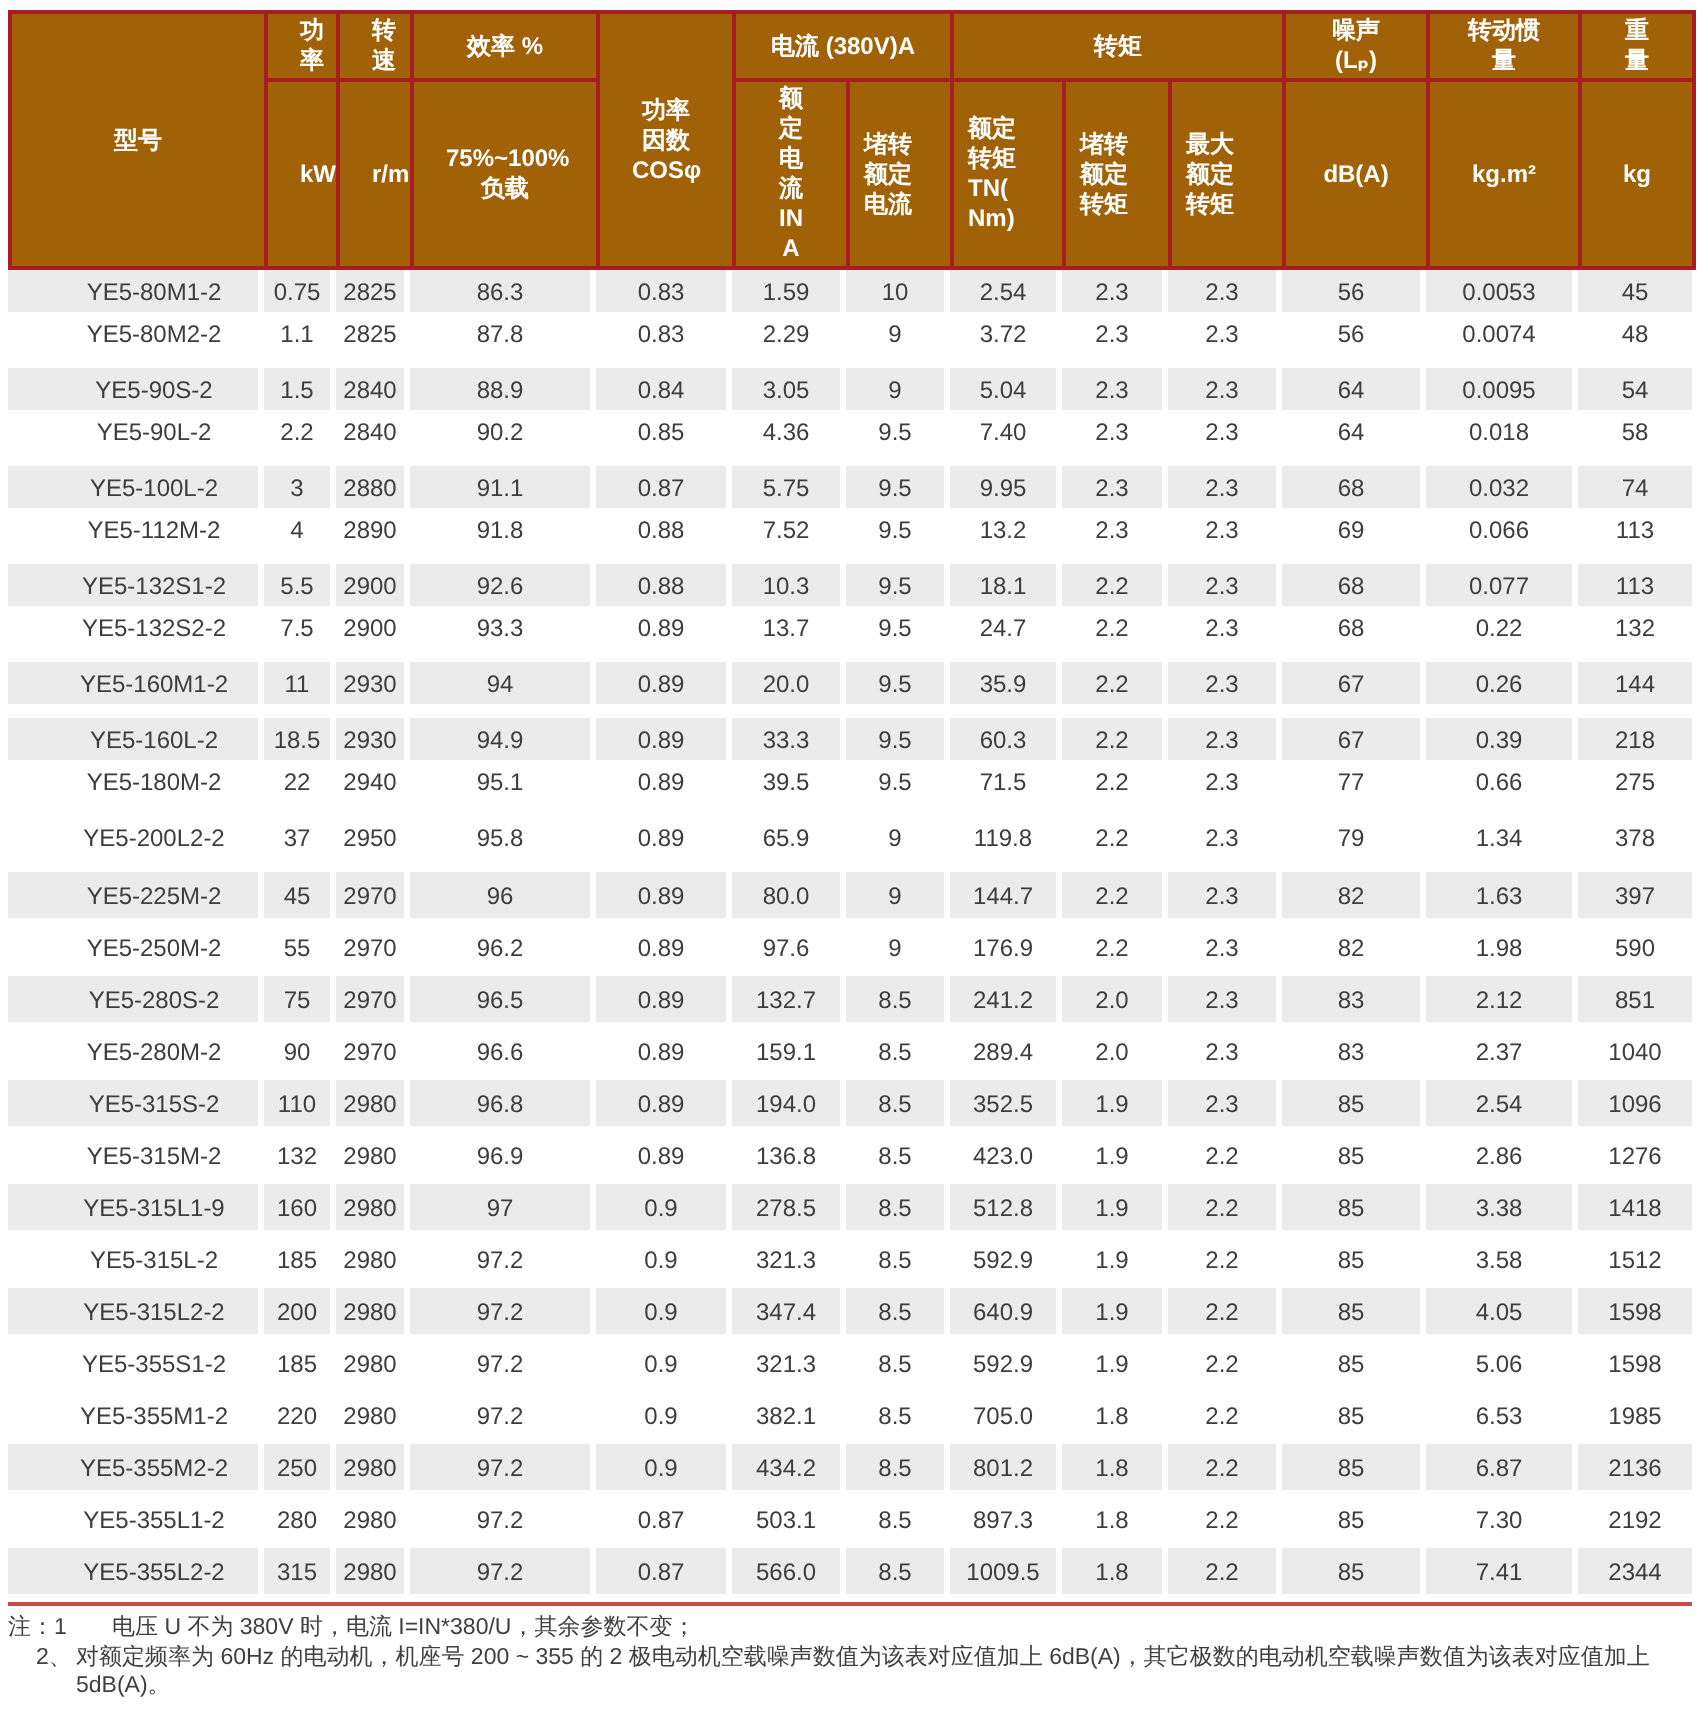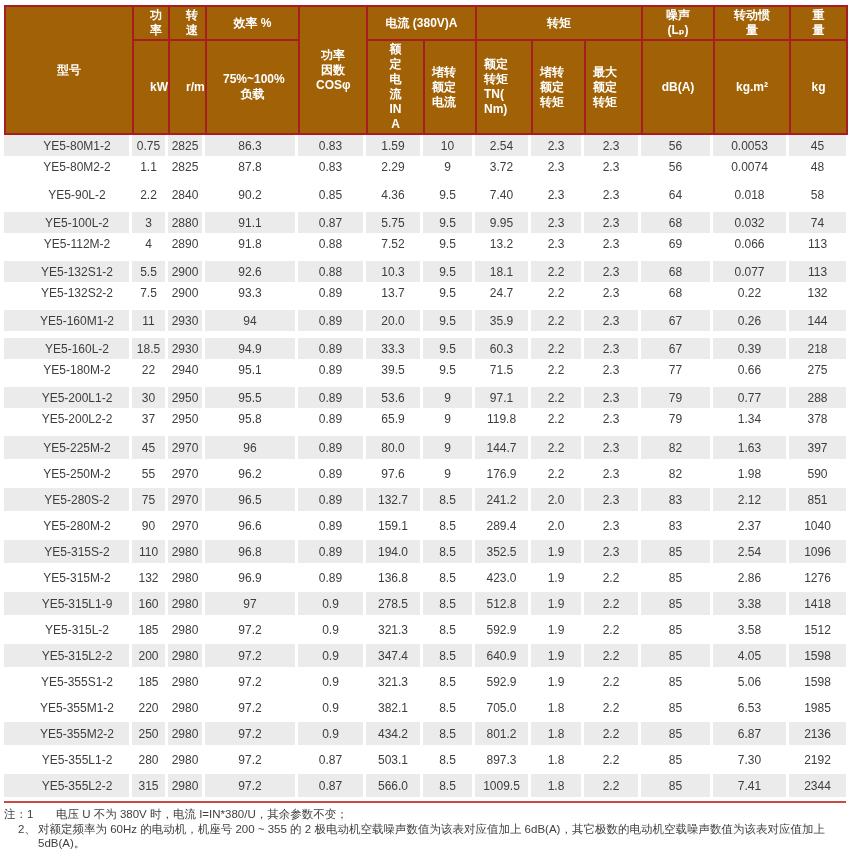--- a/index.html
+++ b/index.html
@@ -160,20 +160,35 @@
           <td>3.72</td>
           <td>2.3</td>
           <td>2.3</td>
           <td>56</td>
           <td>0.0074</td>
           <td>48</td>
         </tr>
         <tr class="gap">
           <td colspan="13"></td>
         </tr>
+        <tr class="pair g">
+          <td class="model">YE5-90S-2</td>
+          <td>1.5</td>
+          <td>2840</td>
+          <td>88.9</td>
+          <td>0.84</td>
+          <td>3.05</td>
+          <td>9</td>
+          <td>5.04</td>
+          <td>2.3</td>
+          <td>2.3</td>
+          <td>64</td>
+          <td>0.0095</td>
+          <td>54</td>
+        </tr>
         <tr class="pair">
           <td class="model">YE5-90L-2</td>
           <td>2.2</td>
           <td>2840</td>
           <td>90.2</td>
           <td>0.85</td>
           <td>4.36</td>
           <td>9.5</td>
           <td>7.40</td>
           <td>2.3</td>
@@ -294,35 +309,20 @@
           <td>9.5</td>
           <td>71.5</td>
           <td>2.2</td>
           <td>2.3</td>
           <td>77</td>
           <td>0.66</td>
           <td>275</td>
         </tr>
         <tr class="gap">
           <td colspan="13"></td>
-        </tr>
-        <tr class="pair g">
-          <td class="model">YE5-200L1-2</td>
-          <td>30</td>
-          <td>2950</td>
-          <td>95.5</td>
-          <td>0.89</td>
-          <td>53.6</td>
-          <td>9</td>
-          <td>97.1</td>
-          <td>2.2</td>
-          <td>2.3</td>
-          <td>79</td>
-          <td>0.77</td>
-          <td>288</td>
         </tr>
         <tr class="pair">
           <td class="model">YE5-200L2-2</td>
           <td>37</td>
           <td>2950</td>
           <td>95.8</td>
           <td>0.89</td>
           <td>65.9</td>
           <td>9</td>
           <td>119.8</td>

